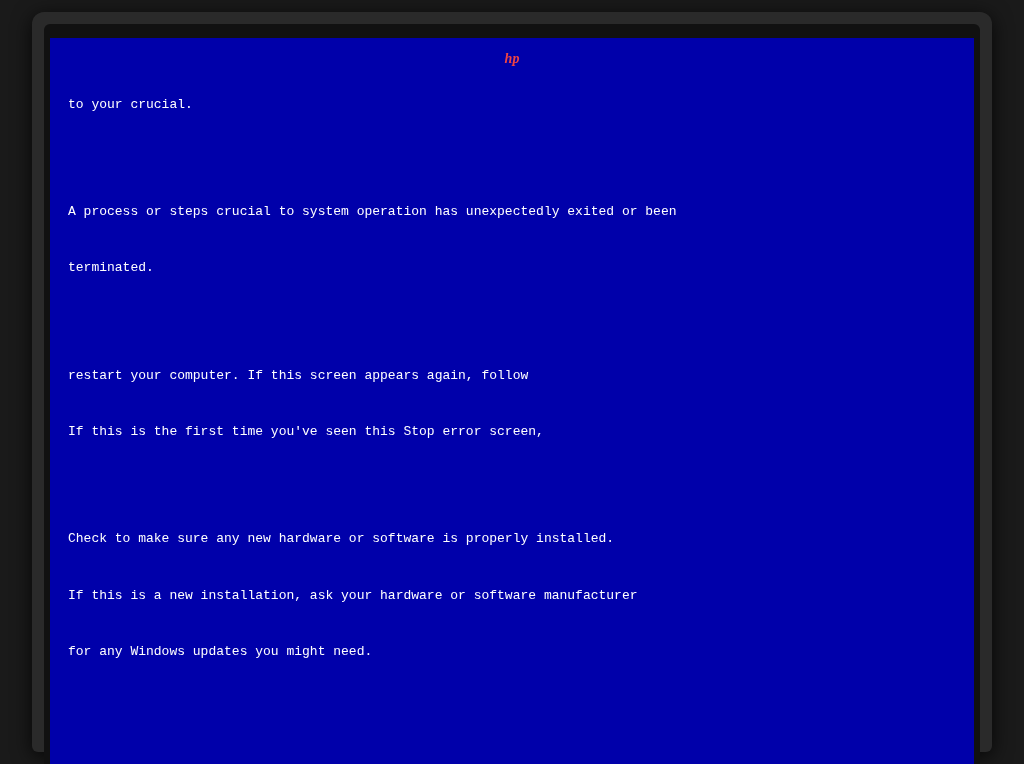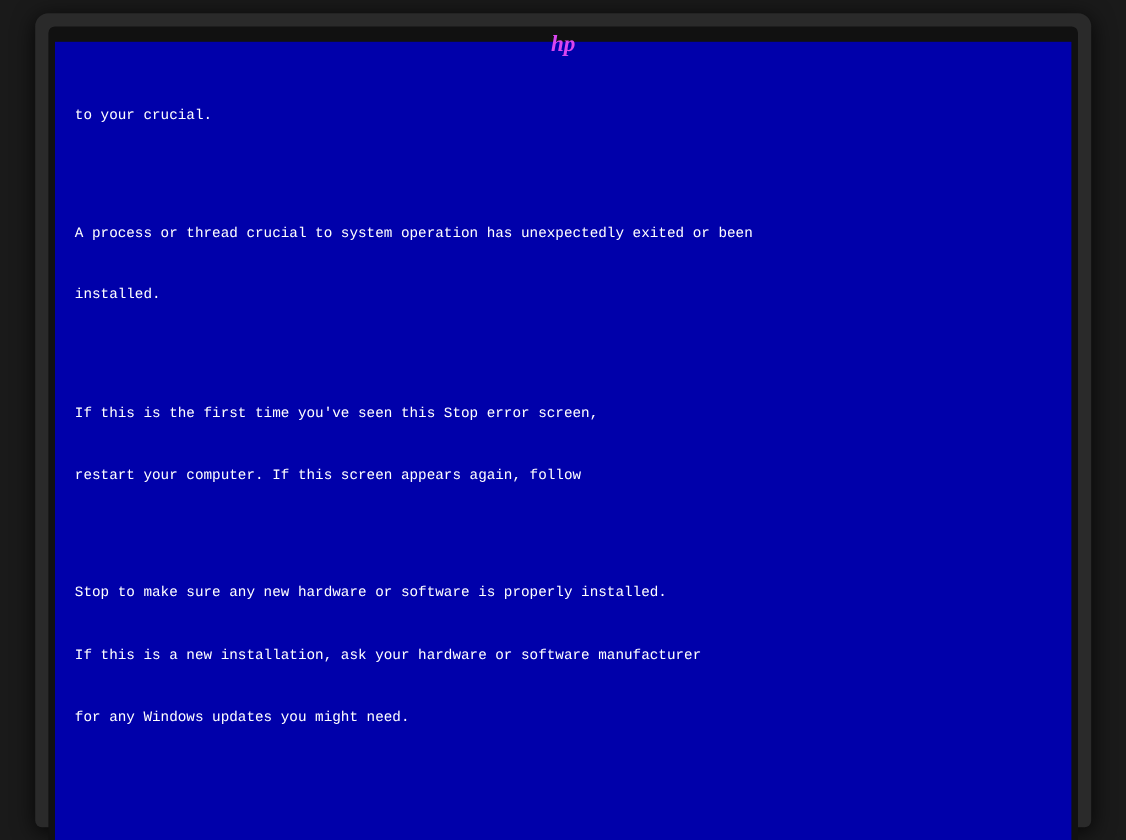--- a/index.html
+++ b/index.html
@@ -87,32 +87,32 @@
     .bsod-text .spacer {
       display: block;
       height: 1em;
     }
   </style>
 </head>
 <body>
 
 <div class="laptop-outer">
   <div class="screen-bezel">
-    <div class="hp-logo" style="font-style:italic; color:#d946ef; font-size:21px; font-weight:bold; font-family:serif;">hp</div>
+    <div class="hp-logo" style="font-style:italic; color:#ef4444; font-size:14px; font-weight:bold; font-family:serif;margin-top:20px;">hp</div>
     <div class="screen">
       <div class="bsod-text">
         <span class="line">to your crucial.</span>
         <span class="spacer"></span>
-        <span class="line">A process or thread crucial to system operation has unexpectedly exited or been</span>
-        <span class="line">installed.</span>
+        <span class="line">A process or steps crucial to system operation has unexpectedly exited or been</span>
+        <span class="line">terminated.</span>
         <span class="spacer"></span>
+        <span class="line">restart your computer. If this screen appears again, follow</span>
         <span class="line">If this is the first time you've seen this Stop error screen,</span>
-        <span class="line">restart your computer. If this screen appears again, follow</span>
         <span class="spacer"></span>
-        <span class="line">Stop to make sure any new hardware or software is properly installed.</span>
+        <span class="line">Check to make sure any new hardware or software is properly installed.</span>
         <span class="line">If this is a new installation, ask your hardware or software manufacturer</span>
         <span class="line">for any Windows updates you might need.</span>
         
         
         
         
         
         
         
         

